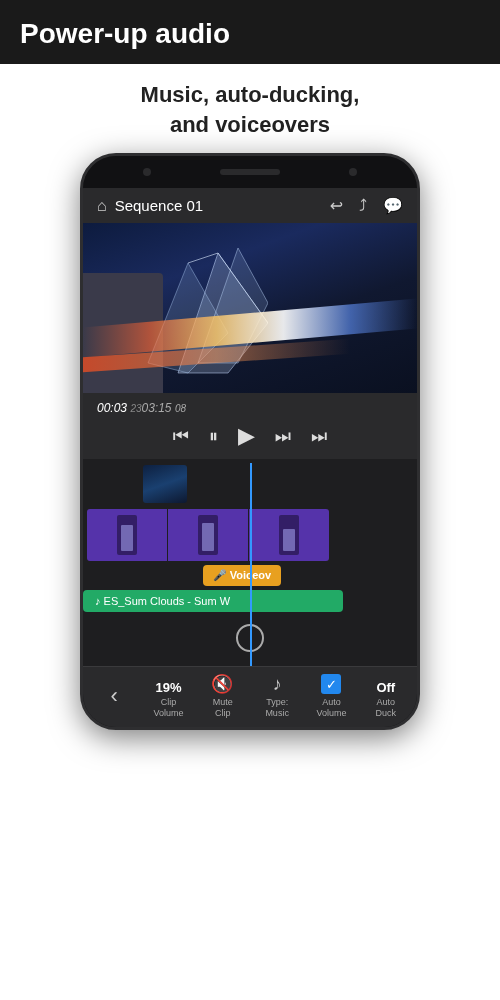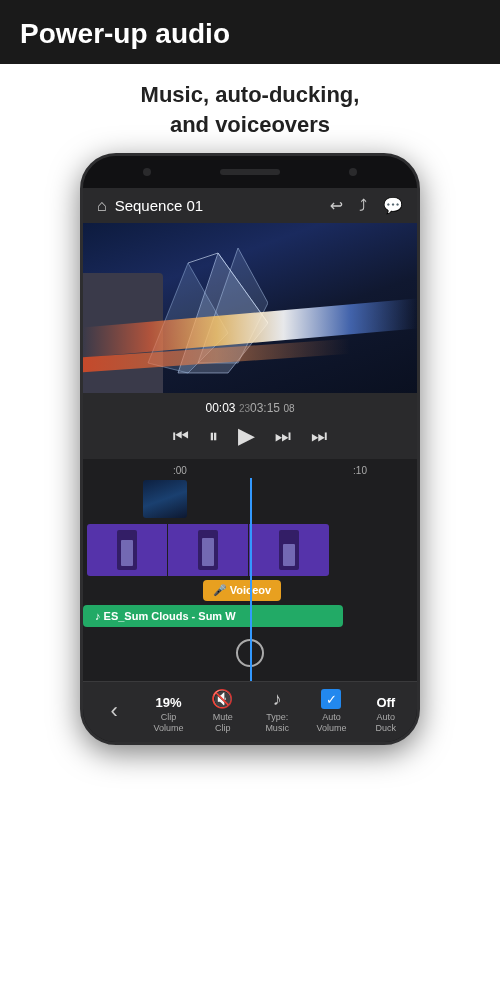--- a/index.html
+++ b/index.html
@@ -143,22 +143,23 @@
       transform: skewY(-4deg);
     }
 
     
     .playback-section {
       background: #2a2a2c;
       padding: 6px 10px 4px;
     }
     .time-display {
       display: flex;
-      justify-content: center;
+      justify-content: flex-start;
       padding: 2px 4px;
+      font-style: italic;
     }
     .time-current {
       color: #ffffff;
       font-size: 12px;
     }
     .time-total {
       color: #aaaaaa;
       font-size: 12px;
     }
     .playback-controls {
@@ -275,21 +276,21 @@
       display: flex;
       padding-left: 0;
       margin-bottom: 4px;
     }
     .music-clip {
       background: #22aa66;
       border-radius: 4px;
       padding: 5px 12px;
       color: #ffffff;
       font-size: 11px;
-      font-weight: 700;
+      font-weight: 400;
       display: flex;
       align-items: center;
       gap: 5px;
       width: 260px;
       overflow: hidden;
       white-space: nowrap;
     }
 
     
     .scroll-handle-row {
@@ -414,24 +415,20 @@
         <div class="playback-controls">
           <span class="ctrl-btn">⏮</span>
           <span class="ctrl-btn">⏸</span>
           <span class="ctrl-btn ctrl-play">▶</span>
           <span class="ctrl-btn">⏭</span>
           <span class="ctrl-btn">⏭</span>
         </div>
       </div>
 
       <div class="timeline-section">
-        <div class="timeline-ruler">
-          <span class="ruler-mark">:00</span>
-          <span class="ruler-mark">:10</span>
-        </div>
 
         <div class="timeline-tracks">
 
           <div class="playhead-line"></div>
 
           <div class="track-broll">
             <div class="broll-clip">
               <div class="broll-clip-inner"></div>
             </div>
           </div>

